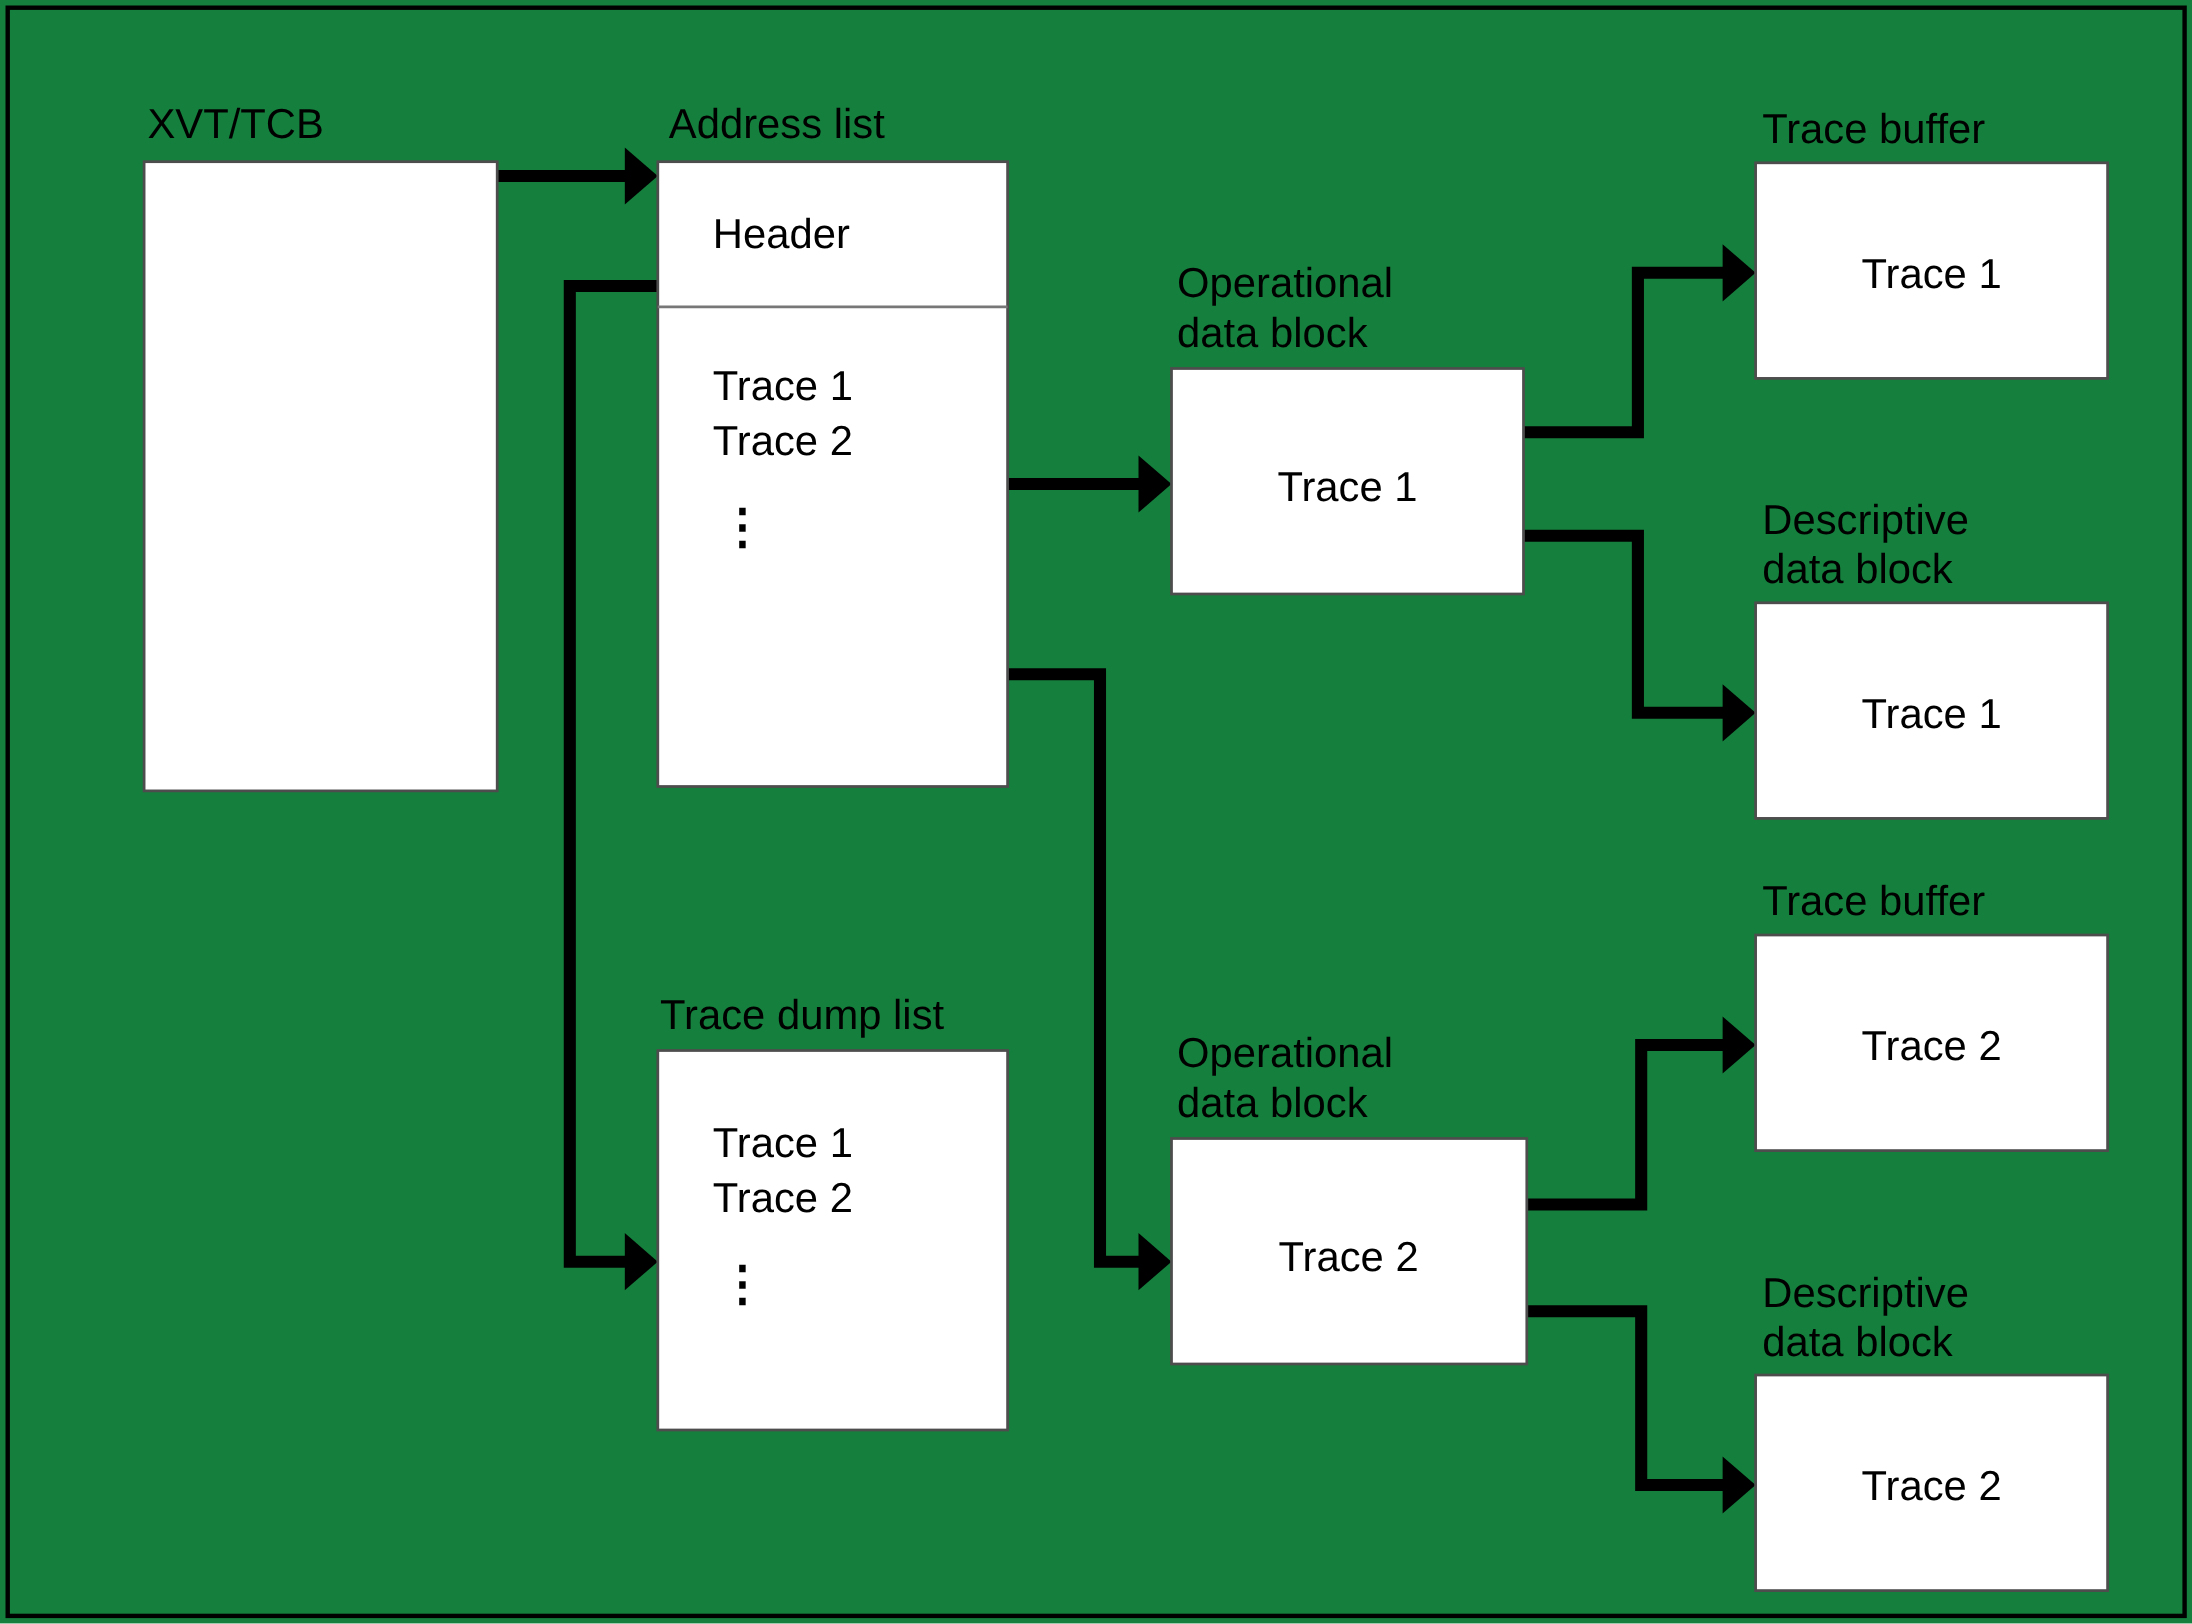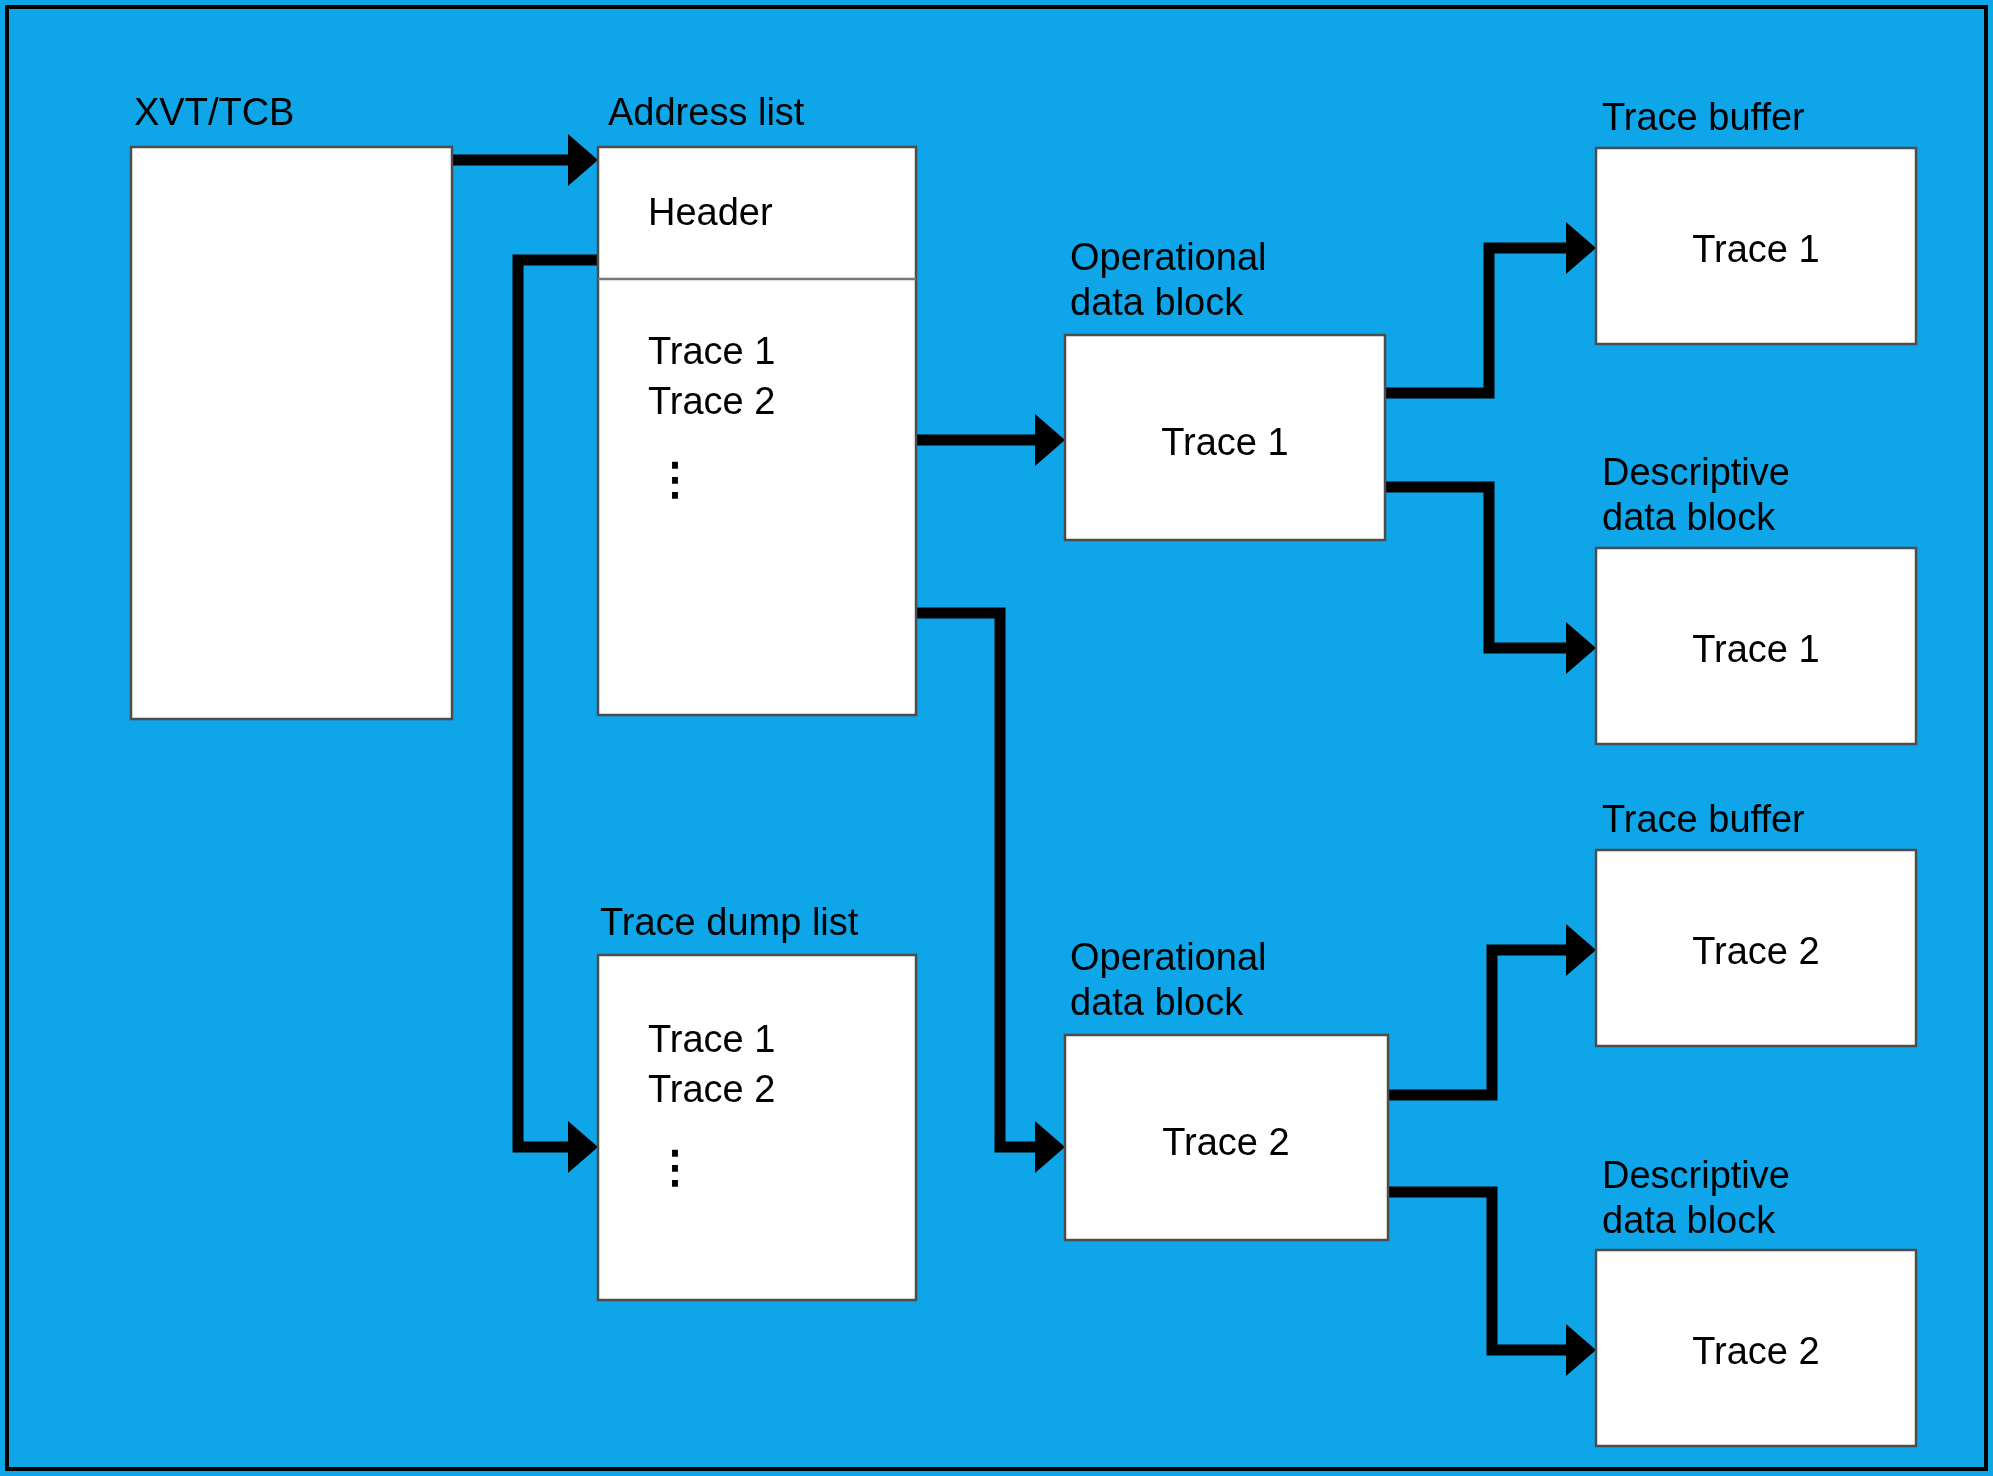--- a/index.html
+++ b/index.html
@@ -4,21 +4,21 @@
 <style>
   html, body {
     margin: 0;
     padding: 0;
     background: #ffffff;
   }
   #canvas {
     position: relative;
     width: 1993px;
     height: 1476px;
-    background: #0ea5e9;
+    background: #15803d;
     font-family: "Liberation Sans", sans-serif;
     overflow: hidden;
   }
   #diagram-svg {
     position: absolute;
     left: 0;
     top: 0;
     width: 1993px;
     height: 1476px;
   }

